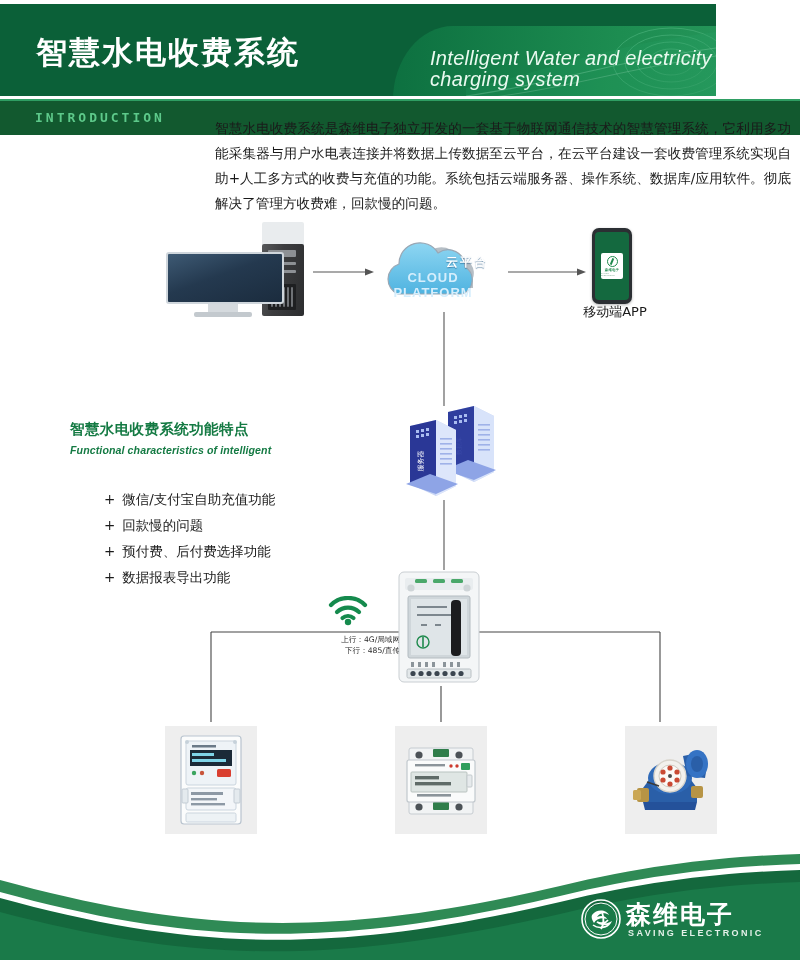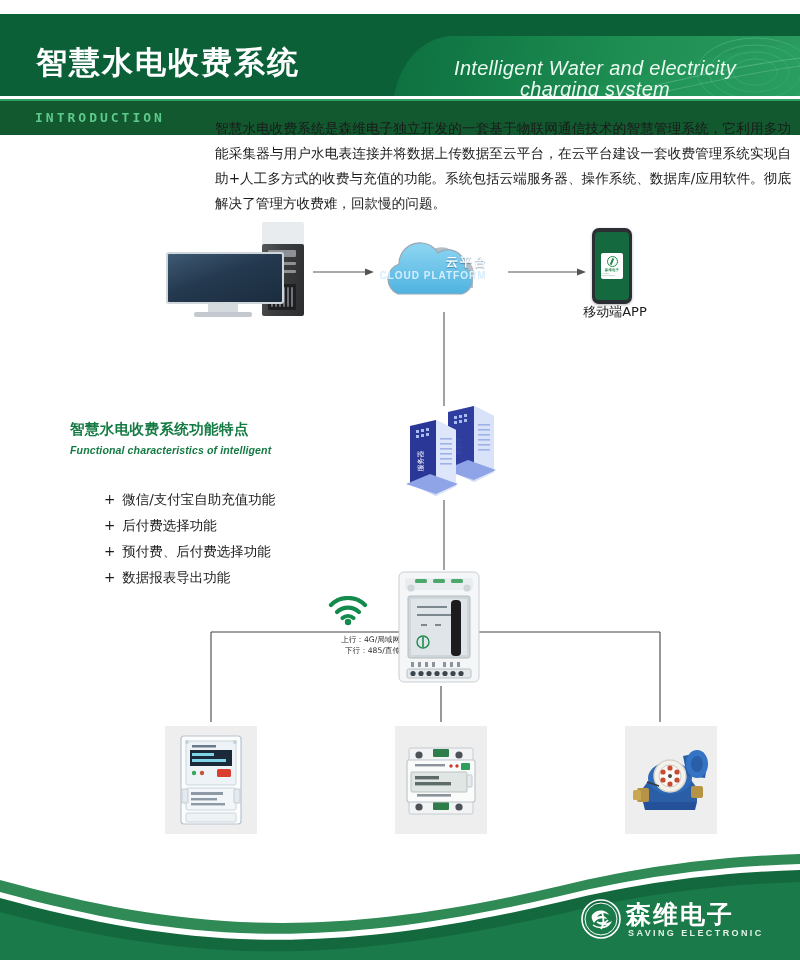--- a/index.html
+++ b/index.html
@@ -6,24 +6,23 @@
   html,body { width:800px; height:960px; }
   body {
     font-family:"Liberation Sans","DejaVu Sans",sans-serif;
     background:#ffffff;
     position:relative;
     overflow:hidden;
   }
 
   
   .header{
-    position:absolute; left:0; top:14px; width:800px; height:96px;
+    position:absolute; left:0; top:4px; width:716px; height:96px;
     background:#0b6038;
     overflow:hidden;
-    text-align:center;
   }
   .hdr-band{
     position:absolute; left:393px; top:22px; width:407px; height:74px;
     background:linear-gradient(95deg,#0f7a45 0%,#1a8c4f 45%,#13past 100%);
     background:linear-gradient(95deg,#0d7040 0%,#1b8a4e 50%,#16семь 100%);
     background:linear-gradient(95deg,#0d7040 0%,#1d8d51 55%,#2a9a5e 100%);
     border-top-left-radius:60px 74px;
   }
   .hdr-swirl{ position:absolute; right:0; top:22px; width:250px; height:74px; opacity:.55; }
   .hdr-title{
@@ -99,21 +98,21 @@
 
   
   .cloud-wrap{ position:absolute; left:378px; top:230px; width:118px; height:78px; }
   .cloud-text-cn{
     position:absolute; left:0; top:24px; width:110px; text-align:right;
     font-size:12px; font-weight:bold; color:#ffffff; letter-spacing:2px;
     text-shadow:0 1px 1px rgba(0,60,110,.5);
   }
   .cloud-text-en{
     position:absolute; left:0; top:40px; width:110px; text-align:center;
-    font-size:10px; font-weight:bold; color:#d6eefc; letter-spacing:1px;
+    font-size:13px; font-weight:bold; color:#d6eefc; letter-spacing:1px;
   }
 
   
   .phone-wrap{ position:absolute; left:592px; top:228px; width:44px; height:78px; }
   .phone-body{
     position:absolute; left:0; top:0; width:40px; height:76px;
     background:#2b2f33; border-radius:7px;
     box-shadow:0 1px 3px rgba(0,0,0,.3);
   }
   .phone-screen{
@@ -394,21 +393,21 @@
     </g>
   </svg>
 </div>
 
 <div class="feat-title">智慧水电收费系统功能特点</div>
 <div class="feat-sub">
   <div>Functional characteristics of intelligent</div>
 </div>
 <ul class="feat-list">
   <li><span class="feat-plus">+</span><span>微信/支付宝自助充值功能</span></li>
-  <li><span class="feat-plus">+</span><span>后付费选择功能</span></li>
+  <li><span class="feat-plus">+</span><span>回款慢的问题</span></li>
   <li><span class="feat-plus">+</span><span>预付费、后付费选择功能</span></li>
   <li><span class="feat-plus">+</span><span>数据报表导出功能</span></li>
 </ul>
 
 <div class="thumb thumb-1">
   <svg width="92" height="108" viewBox="0 0 92 108">
     <rect x="16" y="10" width="60" height="88" rx="3" fill="#fbfcfc" stroke="#b9c4cf" stroke-width="1.2"></rect>
     <rect x="21" y="15" width="50" height="44" rx="2" fill="#eef3f7" stroke="#cbd5de"></rect>
     <rect x="25" y="24" width="42" height="16" fill="#1b2a38"></rect>
     <rect x="27" y="27" width="22" height="3" fill="#7fd4e8"></rect>

